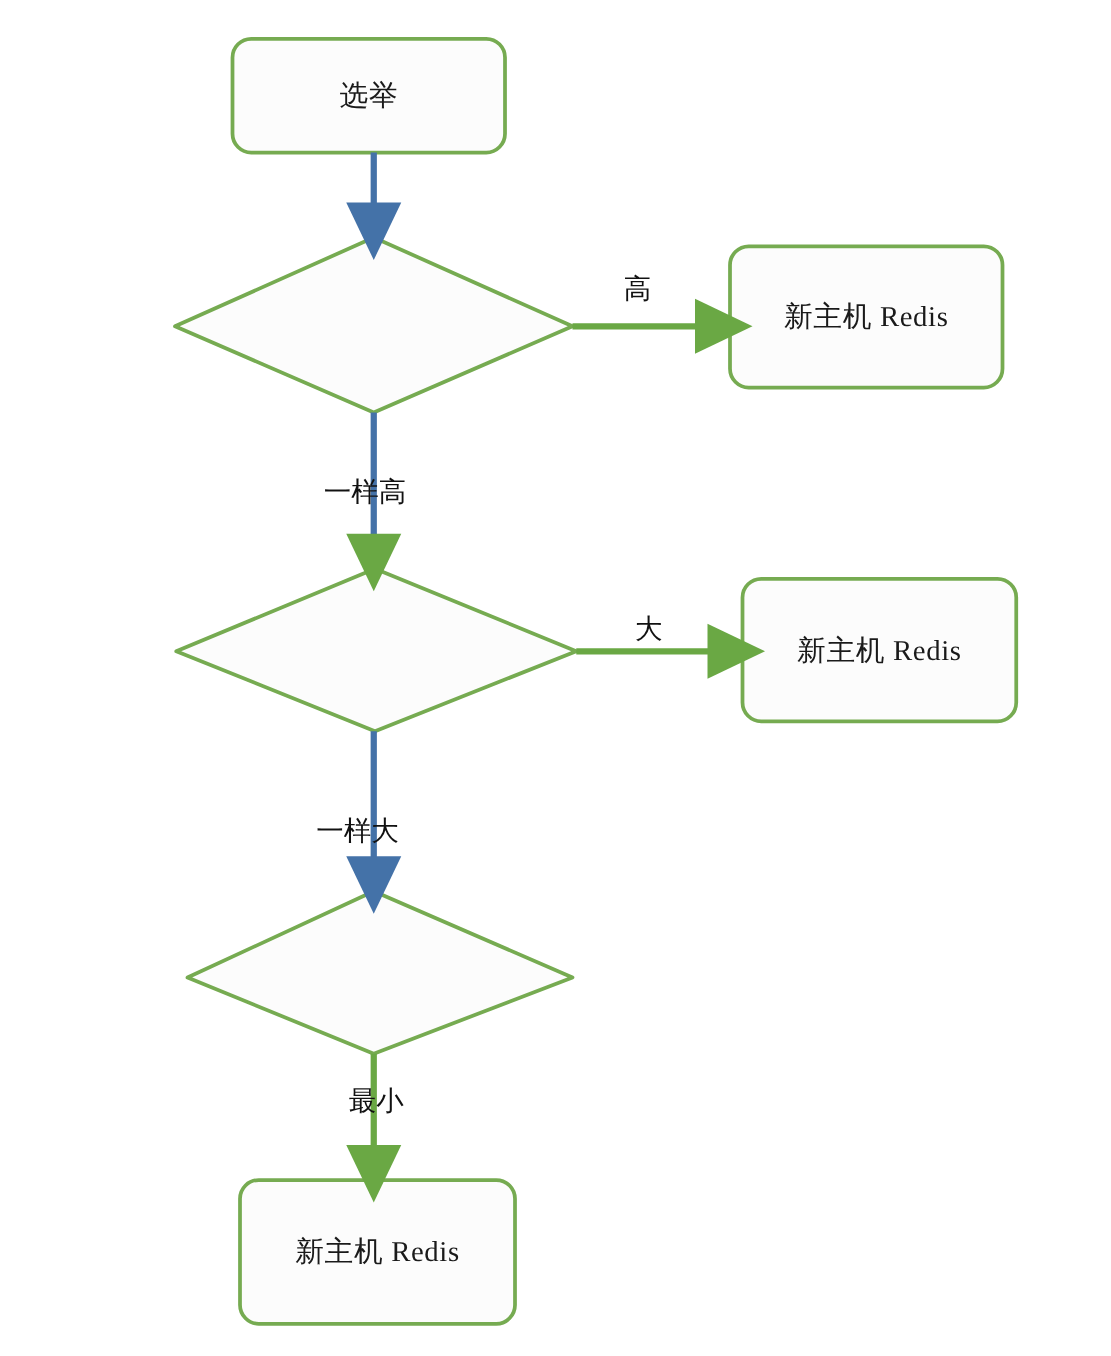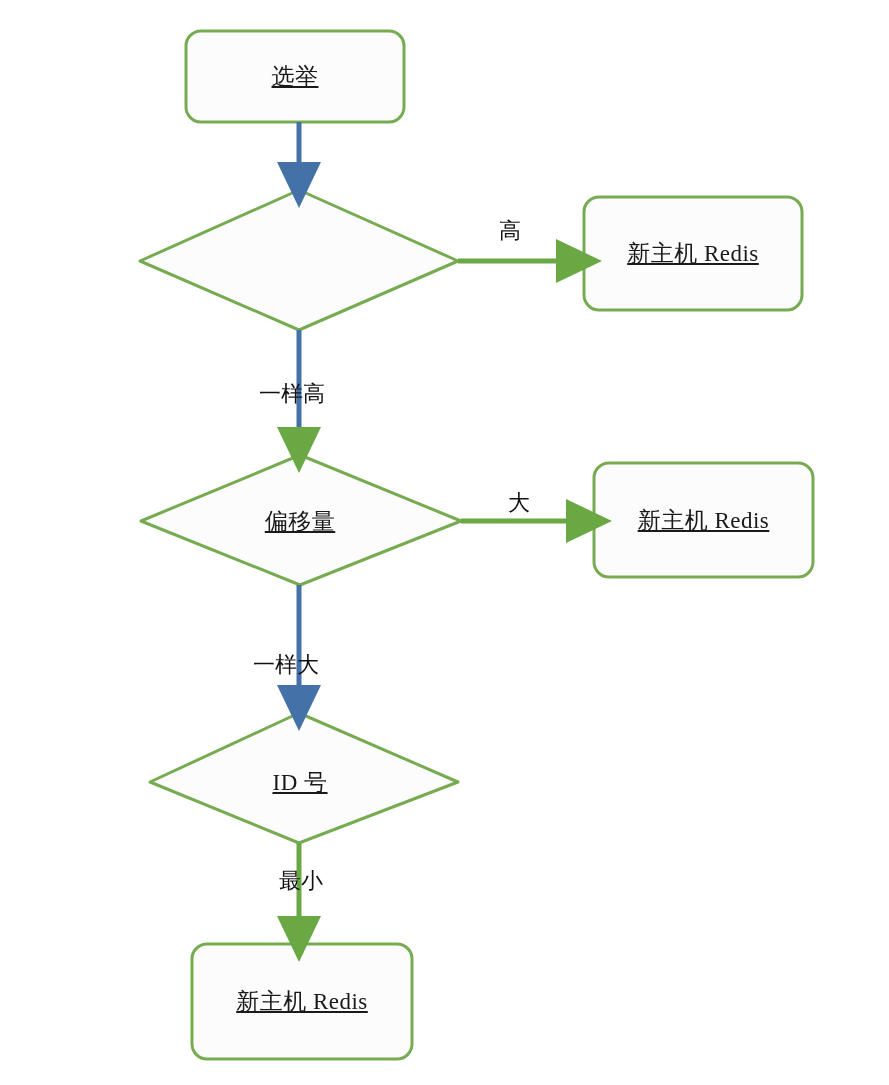--- a/index.html
+++ b/index.html
@@ -28,21 +28,20 @@
     position: absolute;
     display: flex;
     align-items: center;
     justify-content: center;
     color: #1a1a1a;
     font-size: 23px;
     font-family: "Liberation Serif", "DejaVu Serif", serif;
     white-space: nowrap;
     letter-spacing: 0.5px;
     pointer-events: none;
-    text-decoration: underline;
   }
   .edge-label {
     position: absolute;
     color: #111111;
     font-size: 22px;
     font-family: "Liberation Serif", "DejaVu Serif", serif;
     white-space: nowrap;
     pointer-events: none;
   }
   .watermark {
@@ -96,25 +95,23 @@
     <line x1="299" y1="585" x2="299" y2="707" stroke="#4472a8" stroke-width="5" marker-end="url(#arrow-blue)"></line>
 
     <line x1="299" y1="843" x2="299" y2="938" stroke="#6aa844" stroke-width="5" marker-end="url(#arrow-green)"></line>
   </svg>
 
   <div class="node-label" style="left:186px; top:31px; width:218px; height:91px;">选举</div>
 
 
   <div class="node-label" style="left:584px; top:197px; width:218px; height:113px;">新主机 Redis</div>
 
-  <div class="node-label" style="left:240px; top:500px; width:120px; height:42px;">偏移量</div>
 
   <div class="node-label" style="left:594px; top:463px; width:219px; height:114px;">新主机 Redis</div>
 
-  <div class="node-label" style="left:240px; top:761px; width:120px; height:42px;">ID 号</div>
 
   <div class="node-label" style="left:192px; top:944px; width:220px; height:115px;">新主机 Redis</div>
 
   <div class="edge-label" style="left:499px; top:216px;">高</div>
 
   <div class="edge-label" style="left:259px; top:379px;">一样高</div>
 
   <div class="edge-label" style="left:508px; top:488px;">大</div>
 
   <div class="edge-label" style="left:253px; top:650px;">一样大</div>

